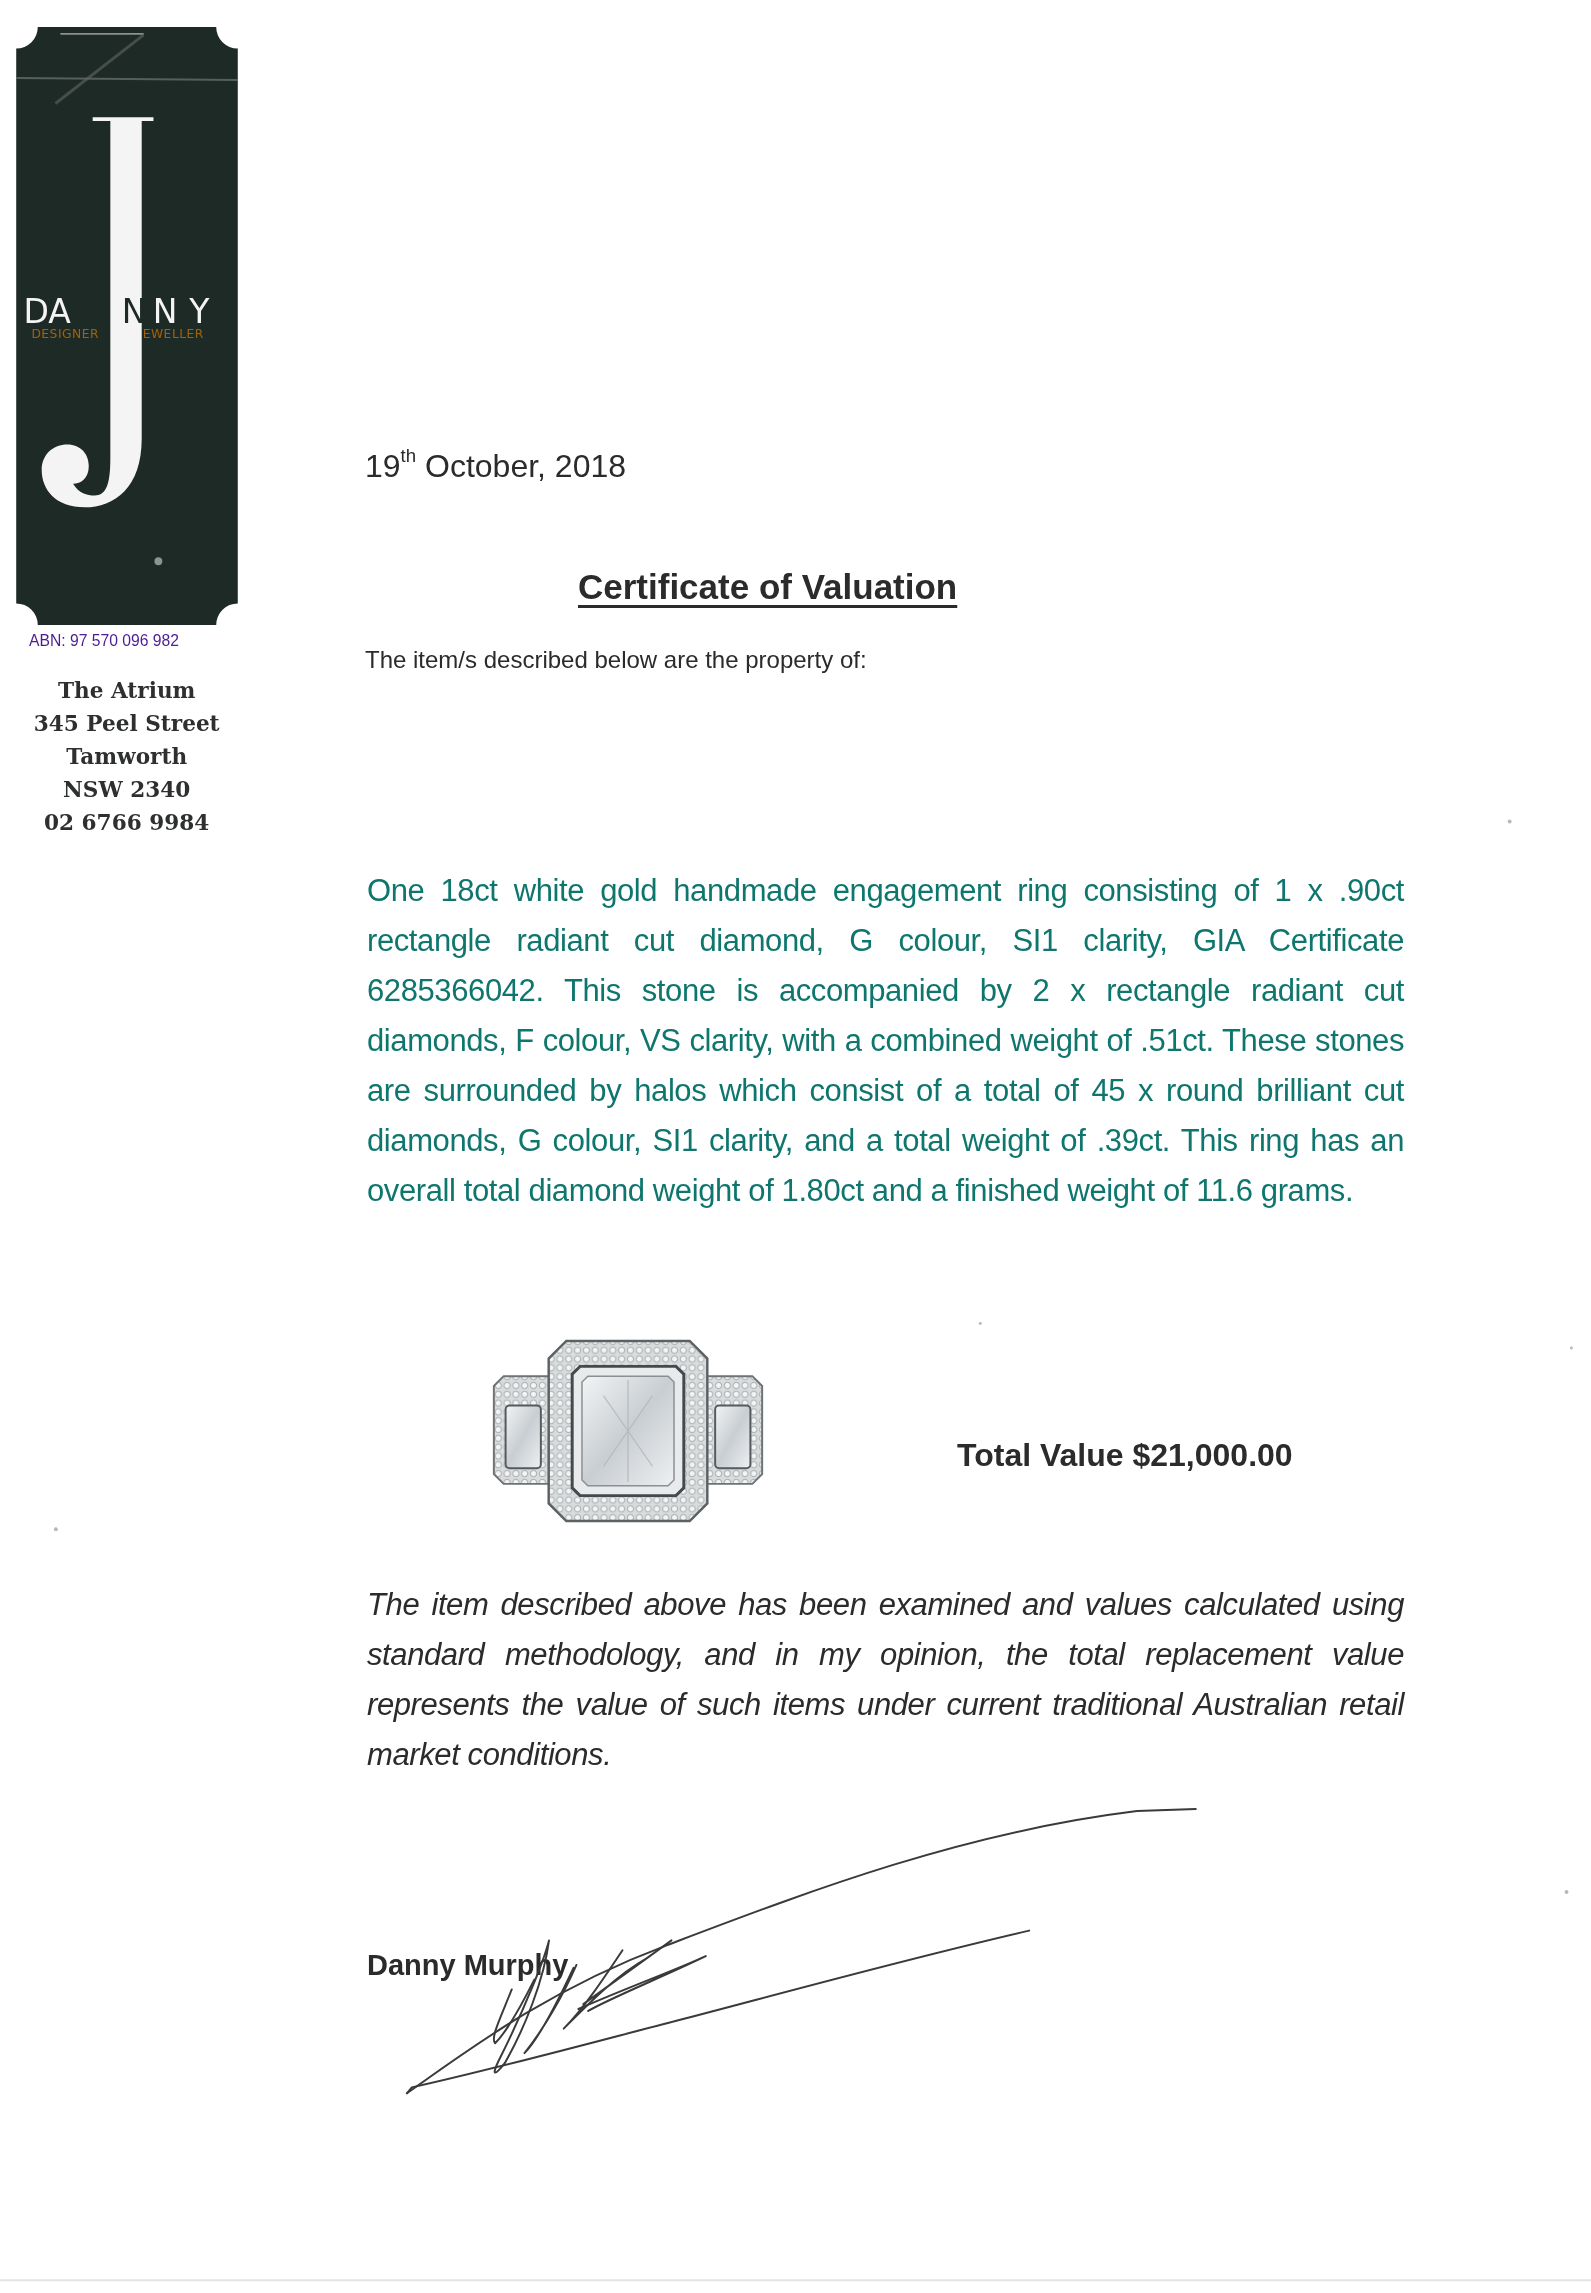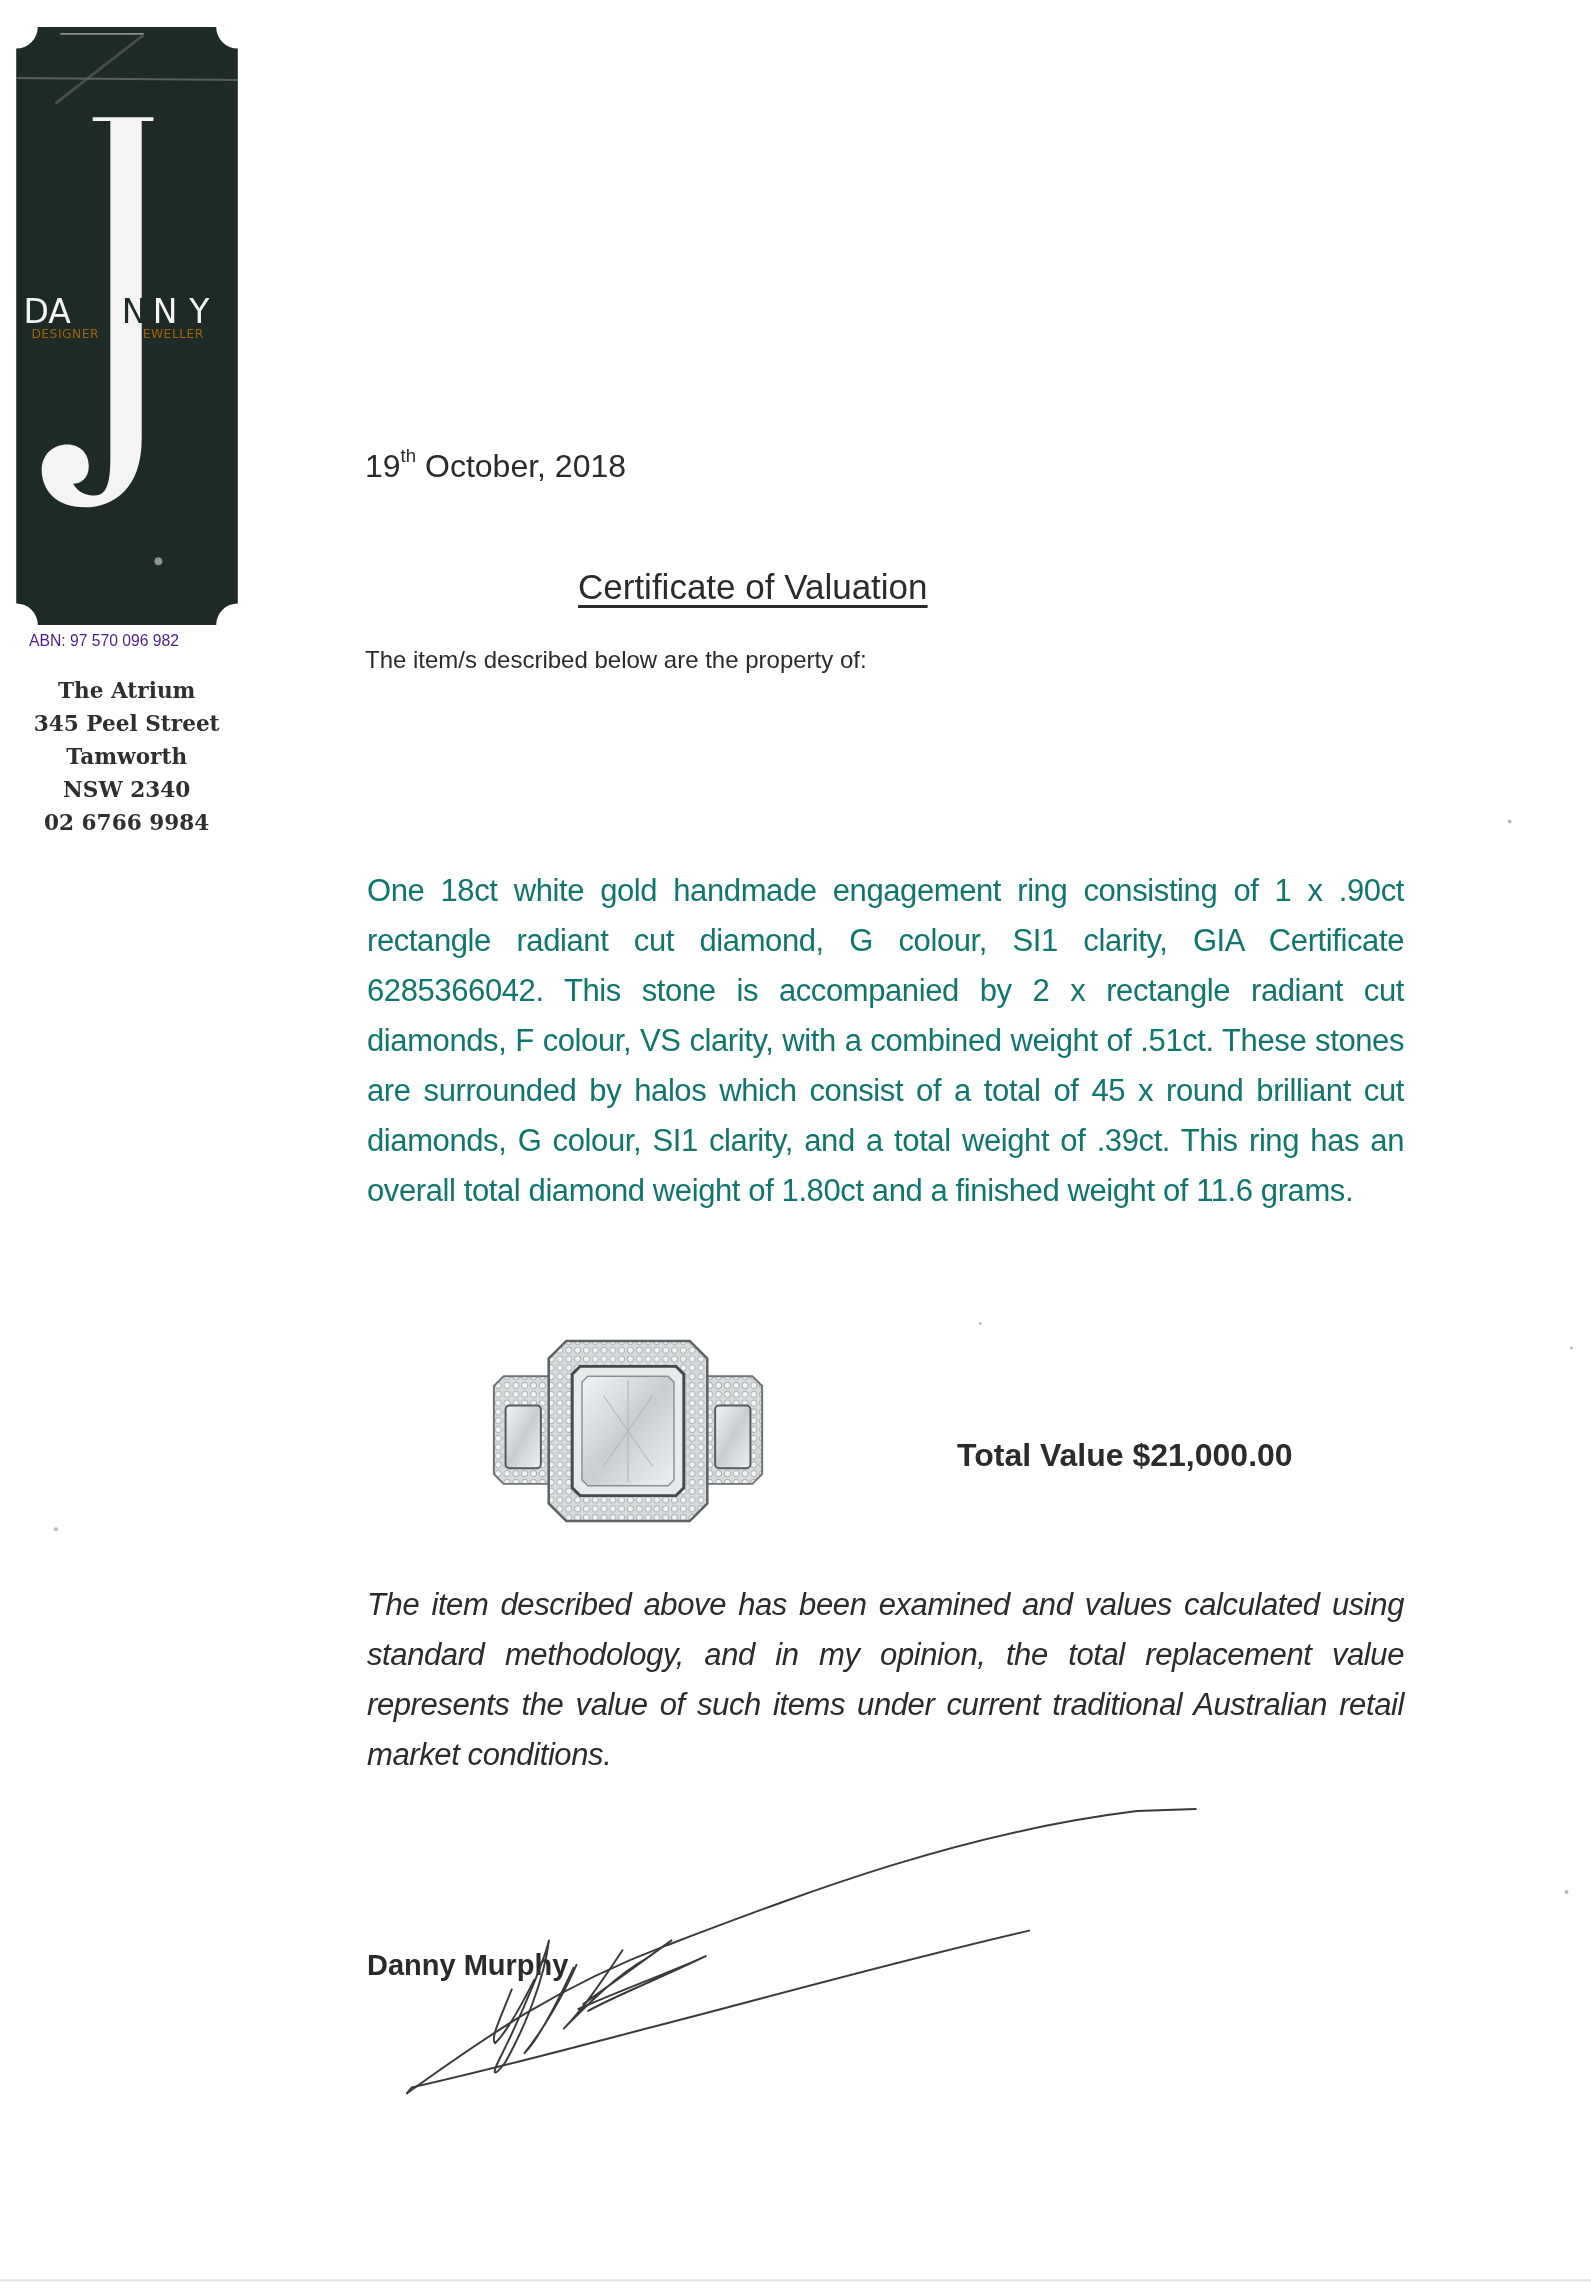--- a/index.html
+++ b/index.html
@@ -21,21 +21,21 @@
   .address { position: absolute; left: 15.7px; top: 674px; width: 222px; text-align: center;
              font-family: "DejaVu Serif", serif; font-weight: bold; font-size: 21.6px;
              line-height: 33px; color: #2d302e; }
   .address div { white-space: nowrap; }
 
   
   .doc-date { position: absolute; left: 365px; top: 448px; font-family: "Liberation Sans", sans-serif;
               font-size: 32px; color: #2b2b2b; }
   .doc-date sup { font-size: 18.6px; vertical-align: 14.7px; line-height: 0; }
   .doc-title { position: absolute; left: 578px; top: 567px; font-family: "Liberation Sans", sans-serif;
-               font-weight: normal; font-size: 35px; color: #2b2b2b; text-decoration: underline;
+               font-weight: bold; font-size: 35px; color: #2b2b2b; text-decoration: underline;
                text-underline-offset: 5.9px; text-decoration-thickness: 2.9px; }
   .property { position: absolute; left: 365px; top: 646px; font-family: "Liberation Sans", sans-serif;
               font-size: 24px; color: #2b2b2b; }
 
   .desc { position: absolute; left: 367px; top: 866px; width: 1037px;
           font-family: Liberation Sans, sans-serif; font-size: 31px; line-height: 50px;
           text-align: justify; color: #0f766e; letter-spacing: -0.4px; }
 
   .ring { position: absolute; left: 476px; top: 1337px; width: 304px; height: 188px; }
   .total-value { position: absolute; left: 957px; top: 1437px; font-family: "Liberation Sans", sans-serif;

